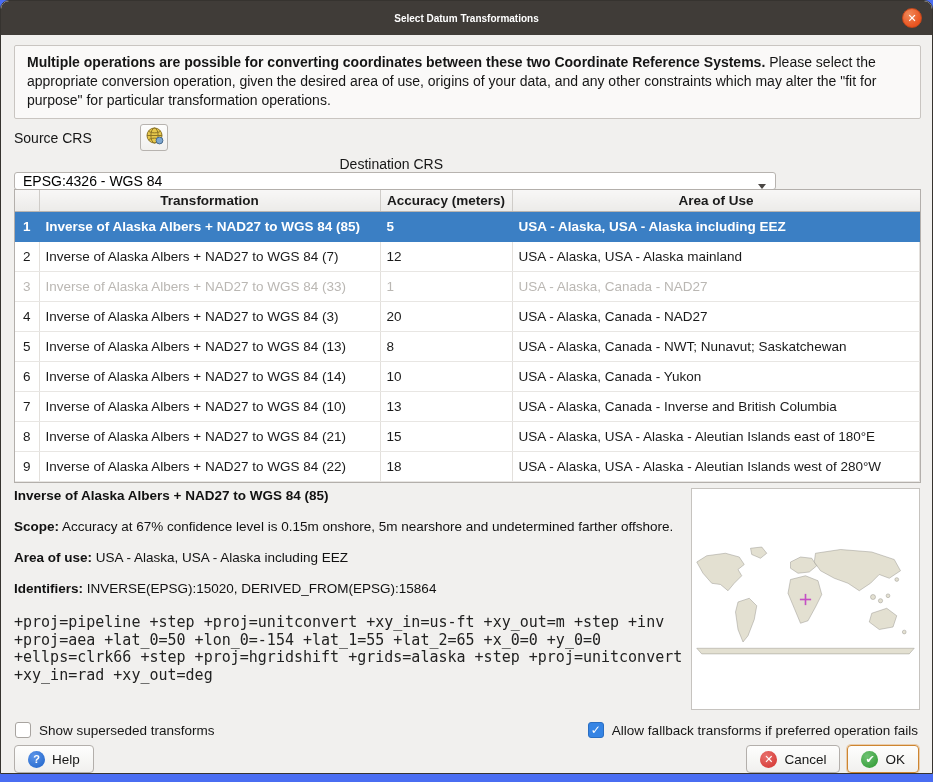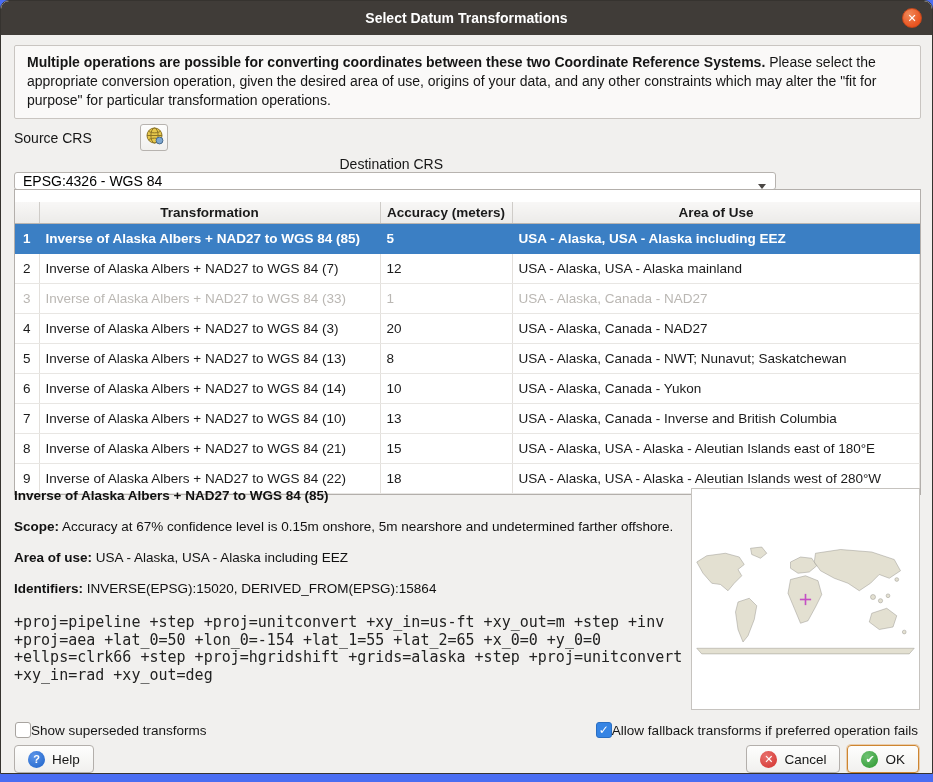--- a/index.html
+++ b/index.html
@@ -4,21 +4,21 @@
 <style>
   * { margin:0; padding:0; box-sizing:border-box; }
   html,body { width:933px; height:782px; font-family:"Liberation Sans","DejaVu Sans",sans-serif; background:#ffffff; }
   .frame { position:relative; width:933px; height:782px; background:#4a6df2; overflow:hidden; }
   .window { position:absolute; left:0; top:0; width:933px; height:774px; background:#f1f0ee;
             border:1px solid #36332f; border-radius:9px 9px 0 0; overflow:hidden; }
 
   
   .titlebar { position:absolute; left:0; top:0; right:0; height:34px; background:#403c38;
               display:flex; align-items:center; justify-content:center; border-radius:8px 8px 0 0; }
-  .titlebar .title { color:#ffffff; font-weight:bold; font-size:14px;text-align:right; }
+  .titlebar .title { color:#ffffff; font-weight:bold; font-size:10px;text-align:right; }
   .close-btn { position:absolute; right:10px; top:7px; width:20px; height:20px; border-radius:50%;
                background:radial-gradient(circle at 35% 30%, #f08a5a, #e95420 70%);
                color:#fff; font-size:11px; font-weight:bold; display:flex; align-items:center; justify-content:center;
                border:1px solid #c4471b; cursor:pointer; }
 
   
   .intro { position:absolute; left:13px; top:44px; width:907px; height:74px; background:#faf9f8;
            border:1px solid #c9c5c1; border-radius:2px; padding:7px 12px; font-size:14px; line-height:19px; color:#161616; }
 
   
@@ -27,21 +27,21 @@
   .crs-label { width:111px; font-size:14px; color:#161616; }
   .combo { width:762px; height:26px; background:#ffffff; border:1px solid #b7b3af; border-radius:3px;
            display:flex; align-items:center; padding:0 24px 0 8px; font-size:14px; position:relative; cursor:pointer; }
   .combo .arrow { position:absolute; right:9px; top:11px; width:0; height:0;
                   border-left:4px solid transparent; border-right:4px solid transparent; border-top:5px solid #4a4744; }
   .icon-btn { margin-left:6px; width:28px; height:27px; background:linear-gradient(#fdfdfc,#f1f0ee);
               border:1px solid #b7b3af; border-radius:3px; display:flex; align-items:center; justify-content:center; cursor:pointer; }
 
   
   .tbl-wrap { position:absolute; left:13px; top:188px; width:907px; border:1px solid #b3afab; background:#fff; }
-  table { border-collapse:collapse; table-layout:fixed; width:100%; font-size:13.5px;margin-top:12px; }
+  table { border-collapse:collapse; table-layout:fixed; width:100%; font-size:13.5px; }
   col.c-num { width:24px; } col.c-trans { width:341px; } col.c-acc { width:132px; }
   th { height:21px; background:linear-gradient(#f8f7f6,#ecebe9); border-right:1px solid #cfccc8;
        border-bottom:1px solid #b9b5b1; font-weight:bold; font-size:13.5px; text-align:center; color:#1a1a1a; }
   td { height:30px; border-right:1px solid #e3e0dc; border-bottom:1px solid #e8e6e3; padding:0 6px;
        overflow:hidden; white-space:nowrap; color:#1a1a1a; background:#fff; }
   td.num { text-align:center; padding:0; }
   tr.selected td { background:#3b7fc4; color:#ffffff; font-weight:bold; border-color:#3b7fc4; }
   tr.disabled td { color:#bab7b3; }
 
   
@@ -49,21 +49,21 @@
   .details .d-title { font-weight:bold; margin-bottom:15px; }
   .details p { margin-bottom:13px; line-height:18px; }
   .proj { font-family:"DejaVu Sans Mono","Liberation Mono",monospace; font-size:15px; line-height:17.5px;
           white-space:pre-wrap; color:#222; margin-top:16px; }
 
   
   .map-box { position:absolute; left:690px; top:487px; width:229px; height:222px; border:1px solid #c6c3bf;
              background:#ffffff; display:flex; align-items:center; justify-content:center; }
 
   
-  .opt { position:absolute; top:721px; display:flex; align-items:center; font-size:13.5px; color:#161616; }
+  .opt { position:absolute; top:721px; display:flex; align-items:center; gap:8px; font-size:13.5px; color:#161616; }
   .opt.left { left:14px; } .opt.right { right:14px;padding-left:48px; }
   .checkbox { width:16px; height:16px; border:1px solid #a8a4a0; border-radius:3px; background:#fff; cursor:pointer;
               display:flex; align-items:center; justify-content:center; }
   .checkbox.checked { background:#3584e4; border-color:#2a6ec2; }
   .checkbox.checked::after { content:"✓"; color:#fff; font-size:12px; font-weight:bold; line-height:1; }
 
   
   .btn { height:28px; border:1px solid #b3afab; border-radius:4px; background:linear-gradient(#fefefd,#f1f0ee);
          display:flex; align-items:center; gap:7px; padding:0 13px; font-size:13.5px; color:#161616; cursor:pointer; }
   .btn.help { position:absolute; left:13px; top:744px; }

